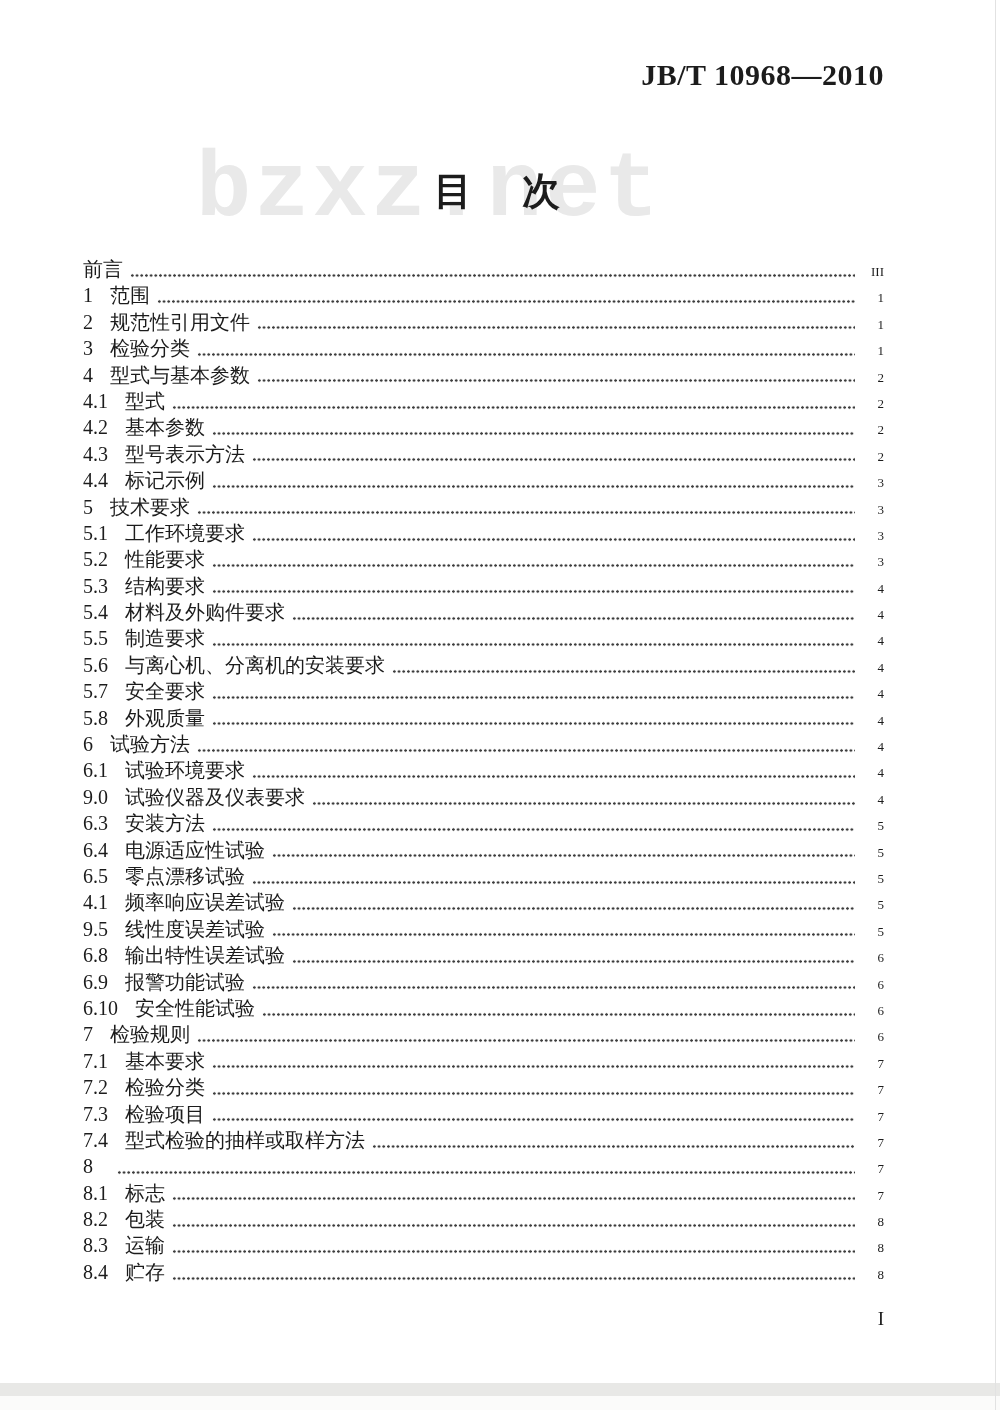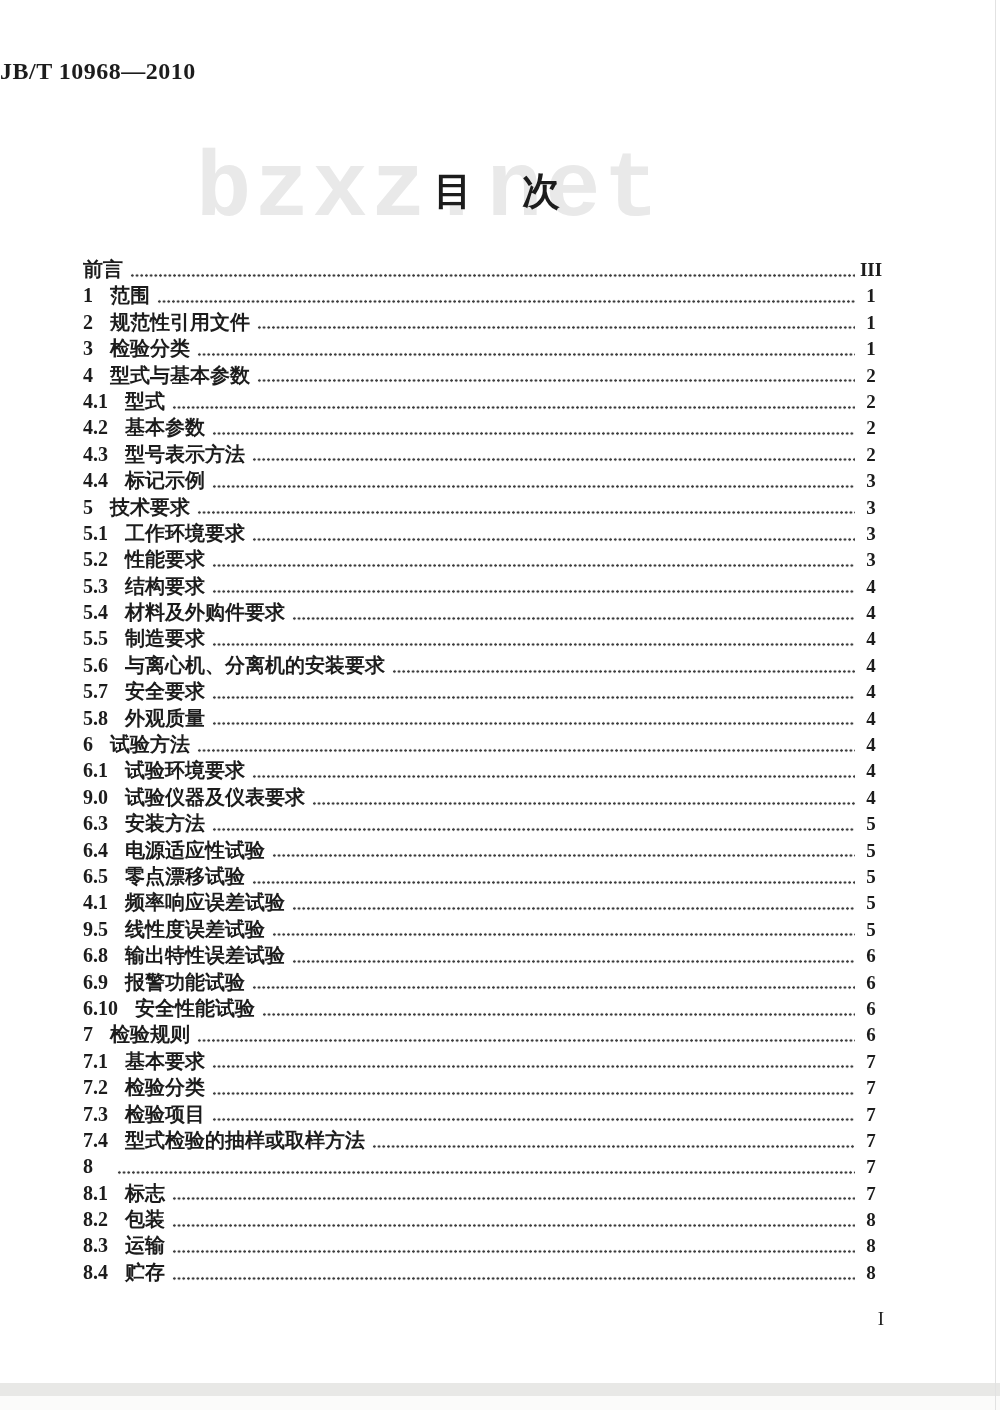--- a/index.html
+++ b/index.html
@@ -10,22 +10,22 @@
     font-family: "Liberation Serif", "DejaVu Serif", serif;
     color: #1c1c1c;
     overflow: hidden;
   }
   .page-edge-right {
     position: absolute; top: 0; bottom: 0; right: 4px;
     width: 1px; background: #e2e2e2;
   }
   .std-header {
     position: absolute; top: 58px; left: 0; right: 116px;
-    text-align: left;
-    font-size: 24px; font-weight: bold;
+    text-align: right;
+    font-size: 30px; font-weight: bold;
     letter-spacing: 0.5px;
     z-index: 2;
   }
   .watermark {
     position: absolute; left: 196px; top: 138px;
     font-family: Liberation Mono, monospace;
     font-weight: bold;
     font-size: 92px;
     color: #e9e9e9;
     letter-spacing: 3px;
@@ -43,37 +43,36 @@
     position: absolute; top: 256px; left: 83px; right: 116px;
     z-index: 1;
   }
   .toc-row {
     display: flex;
     align-items: baseline;
     height: 26.4px;
     font-size: 20px;
     line-height: 26.4px;
     white-space: nowrap;
-    font-weight: bold;
   }
   .toc-num { margin-right: 17px; }
   .toc-label { }
   .toc-dots {
     flex: 1;
     align-self: stretch;
     margin: 0 3px 0 7px;
     background-image: radial-gradient(circle, #3c3c3c 1.05px, rgba(0,0,0,0) 1.5px);
     background-size: 4.7px 4.7px;
     background-repeat: repeat-x;
     background-position: left calc(100% - 5px);
   }
   .toc-page {
     min-width: 26px;
-    text-align: center;
-    font-size: 19px;
+    text-align: right;
+    font-size: 13px;
   }
   .footer-page-num {
     position: absolute; top: 1308px; left: 0; right: 116px;
     text-align: right;
     font-size: 19px;
     z-index: 1;
   }
   .bottom-band {
     position: absolute; left: 0; right: 0; top: 1383px; height: 13px;
     background: #e8e8e6;

